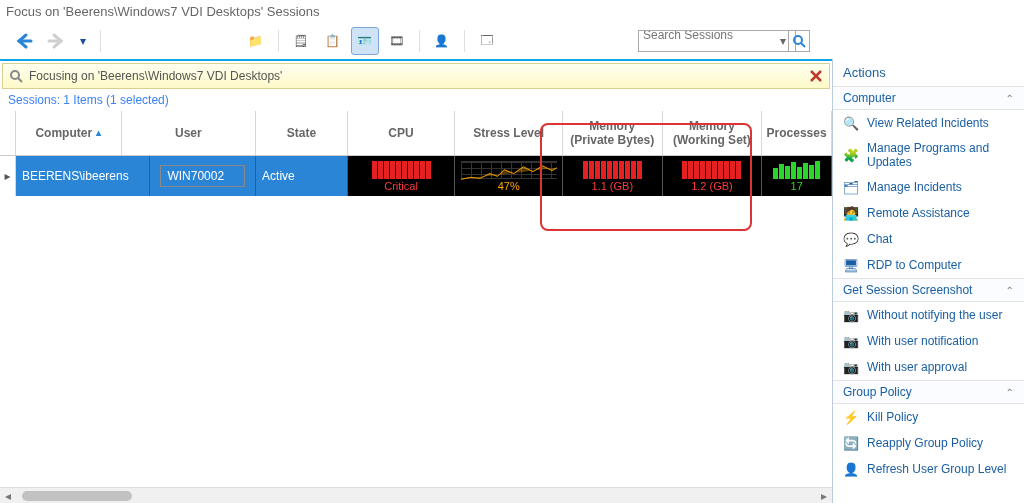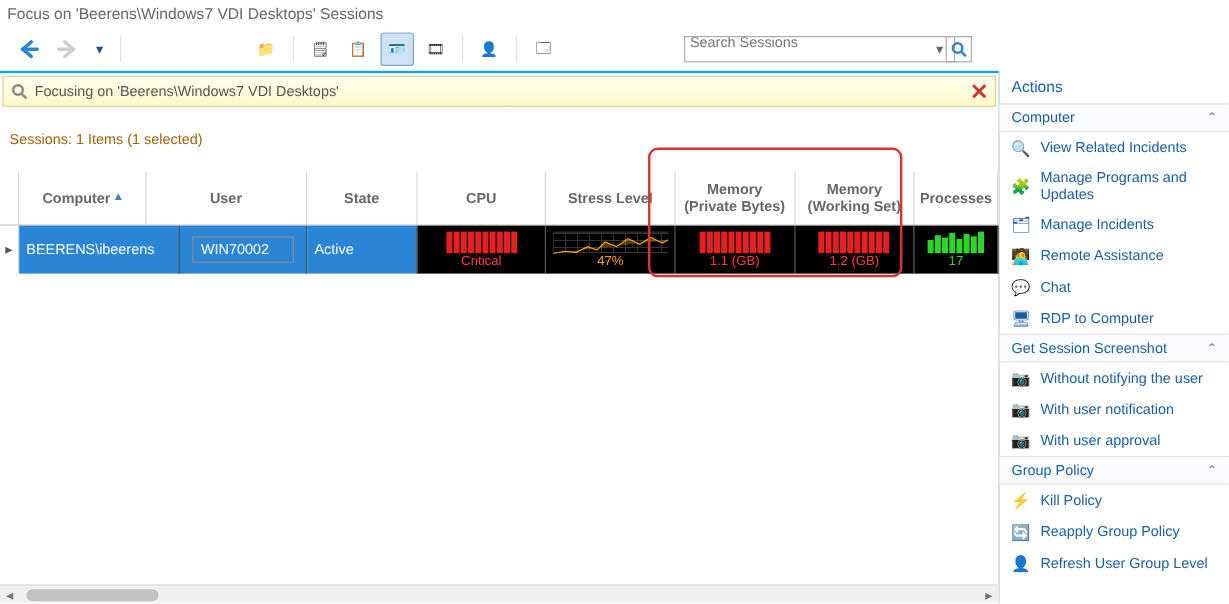--- a/index.html
+++ b/index.html
@@ -4,25 +4,25 @@
 <style>
 *{box-sizing:border-box;margin:0;padding:0;font-family:"Segoe UI",Tahoma,sans-serif;font-size:12px}
 body{width:1024px;height:503px;overflow:hidden;background:#fff;color:#333;display:flex;flex-direction:column}
 .title{padding:4px 6px;color:#666;font-size:13px}
 .toolbar{height:36px;display:flex;align-items:center;padding:0 10px;gap:4px}
 .tbtn{width:28px;height:28px;border:1px solid transparent;border-radius:3px;display:flex;align-items:center;justify-content:center;cursor:pointer}
 .tbtn.active{border-color:#7aa7d8;background:#d0e3f6}
 .sep{width:1px;height:22px;background:#e0e0e0;margin:0 4px}
 .grow{flex:1}
 .search-wrap{display:flex;align-items:center}
-.search{width:226px;height:22px;border:1px solid #aaa;padding:0 18px 12px 4px;color:#888}
+.search{width:158px;height:22px;border:1px solid #aaa;padding:0 18px 12px 4px;color:#888}
 .search-go{width:22px;height:22px;border:1px solid #aaa;display:flex;align-items:center;justify-content:center;margin-left:2px;cursor:pointer}
 .focus-bar{display:flex;align-items:center;background:linear-gradient(#fffff0,#fdf9c8);border:1px solid #d8d090;margin:2px 2px 0 2px;height:26px;padding:0 6px;color:#555}
 .focus-bar .close{margin-left:auto;cursor:pointer}
-.info{padding:20px 8px;color:#a16207}
+.info{padding:4px 8px;color:#3b82f6}
 .main{flex:1;display:flex;min-height:0}
 .grid-area{flex:1;display:flex;flex-direction:column;border-top:2px solid #0ea5e9;position:relative;min-width:0}
 .hdr-row{display:flex;border-bottom:1px solid #ccc;background:#fff}
 .hdr-cell{border-right:1px solid #d8d8d8;padding:6px 4px;text-align:center;color:#666;font-weight:600;display:flex;align-items:center;justify-content:center;line-height:1.2;height:44px}
 .hdr-cell.sort::after{content:"▴";color:#2a85d6;margin-left:4px;font-size:10px}
 .rowsel{width:16px;border-right:1px solid #d8d8d8}
 .data-row{display:flex;height:40px}
 .data-cell{border-right:1px solid #555;display:flex;align-items:center;justify-content:center;color:#fff}
 .sel{background:#2a85d6}
 .black{background:#000;flex-direction:column;padding:2px 0}

